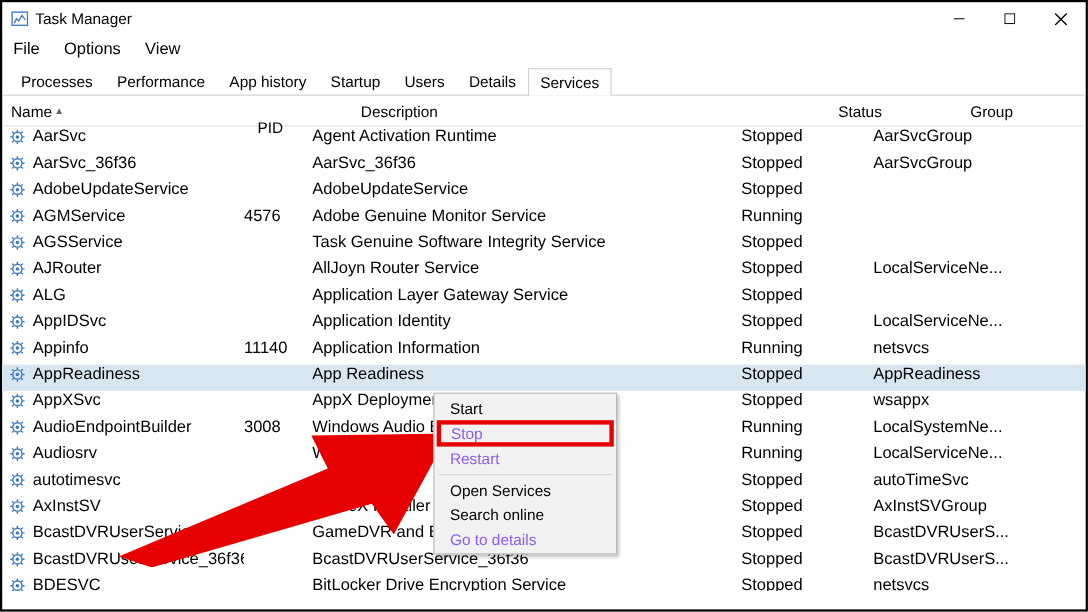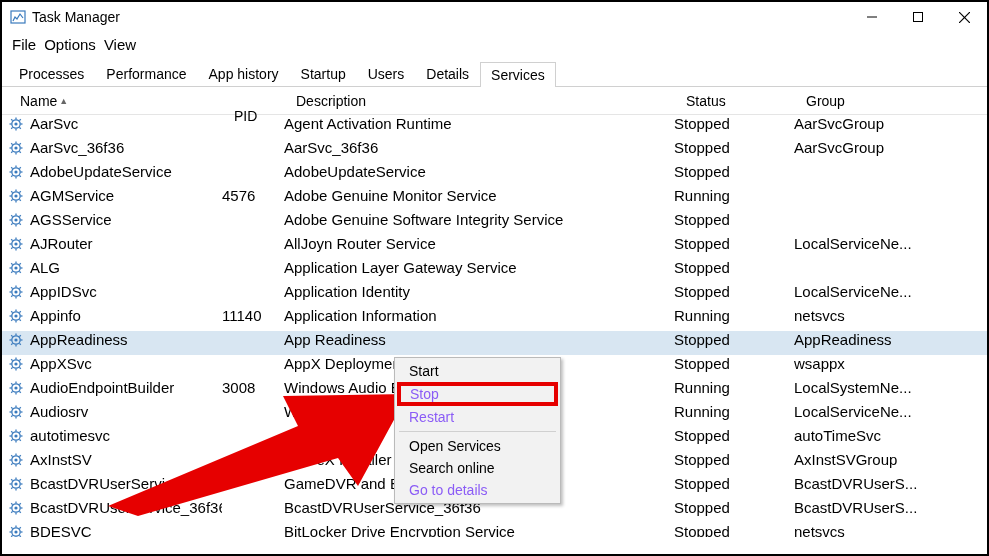--- a/index.html
+++ b/index.html
@@ -2,31 +2,31 @@
 <html><head>
 <meta charset="utf-8">
 <style>
 * { margin:0; padding:0; box-sizing:border-box; font-family:"Segoe UI",sans-serif; }
 body { background:#fff; width:989px; height:556px; overflow:hidden; border:2px solid #000; position:relative; }
 .titlebar { display:flex; align-items:center; height:30px; padding-left:8px; }
 .title-icon { width:16px; height:16px; display:inline-flex; align-items:center; justify-content:center; margin-right:6px; }
 .title-text { font-size:14px; flex:1; }
 .win-controls { display:flex; }
 .win-btn { width:46px; height:30px; display:flex; align-items:center; justify-content:center; font-size:14px; }
-.menubar { display:flex; padding:2px 6px 6px 6px; }
+.menubar { display:flex; padding:2px 6px 6px 6px; gap:14px; }
 .menubar span { font-size:15px; padding:2px 4px; }
 .tabs { display:flex; padding:0 6px; border-bottom:1px solid #d0d0d0; }
 .tab { padding:4px 10px; font-size:14px; border:1px solid transparent; border-bottom:none; cursor:pointer; }
 .tab.active { border-color:#d0d0d0; background:#fff; position:relative; top:1px; }
 .table-wrap { position:relative; height:calc(100% - 102px); overflow:hidden; }
 .cols { display:flex; border-bottom:1px solid #e5e5e5; font-size:14px; height:28px; align-items:center; padding-right:18px; }
-.col-name { width:232px; padding-left:18px; display:flex; align-items:center; gap:2px; }
+.col-name { width:232px; padding-left:8px; display:flex; align-items:center; gap:2px; }
 .col-pid  { width:62px;margin-top:31px; }
-.col-desc { width:390px; }
-.col-status { width:120px; }
+.col-desc { width:390px;margin-left:32px; }
+.col-status { width:120px;margin-left:44px; }
 .col-group { flex:1; }
 .rows { overflow-y:scroll; height:calc(100% - 28px); }
 .row { display:flex; font-size:15px; height:24px; align-items:flex-start; white-space:nowrap; }
 .row.selected { background:#d8e6f2; }
 .cell-name { width:220px; padding-left:6px; display:flex; align-items:center; gap:6px; overflow:hidden; text-overflow:ellipsis; }
 .cell-pid { width:62px; }
 .cell-desc { width:390px; overflow:hidden; text-overflow:ellipsis; }
 .cell-status { width:120px; }
 .cell-group { flex:1; overflow:hidden; text-overflow:ellipsis; }
 .svc-icon { width:16px; height:16px; display:inline-flex; flex-shrink:0; }
@@ -210,21 +210,21 @@
                 <line x1="3.2" y1="3.2" x2="4.6" y2="4.6"></line>
                 <line x1="11.4" y1="11.4" x2="12.8" y2="12.8"></line>
                 <line x1="12.8" y1="3.2" x2="11.4" y2="4.6"></line>
                 <line x1="4.6" y1="11.4" x2="3.2" y2="12.8"></line>
               </g>
             </svg>
           </span>
           <span>AGSService</span>
         </div>
         <div class="cell-pid"></div>
-        <div class="cell-desc">Adobe Genuine Software Integrity Service</div>
+        <div class="cell-desc">Task Genuine Software Integrity Service</div>
         <div class="cell-status">Stopped</div>
         <div class="cell-group"></div>
       </div>
       <div class="row">
         <div class="cell-name">
           <span class="svc-icon">
             <svg width="16" height="16" viewBox="0 0 16 16">
               <circle cx="8" cy="8" r="4.2" fill="none" stroke="#3a7abd" stroke-width="1.3"></circle>
               <circle cx="8" cy="8" r="1.6" fill="#3a7abd"></circle>
               <g stroke="#3a7abd" stroke-width="1.3">

